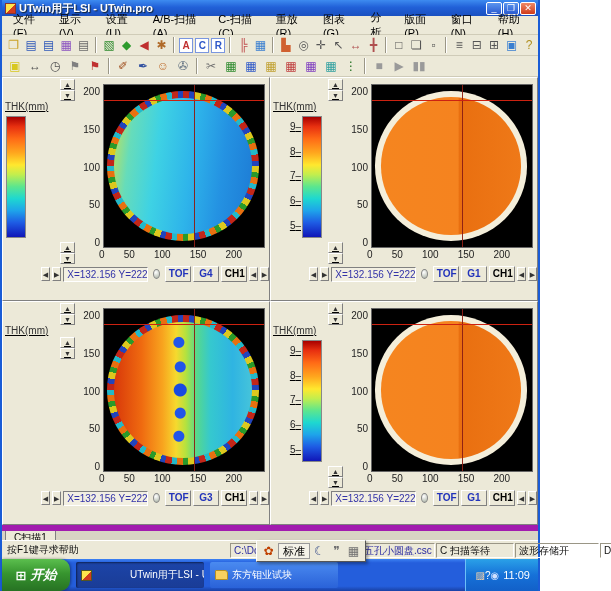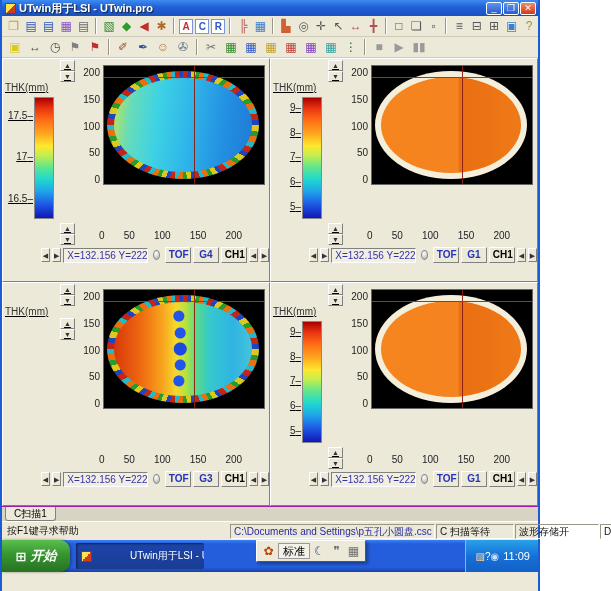--- a/index.html
+++ b/index.html
@@ -51,21 +51,21 @@
     background:#ece9d8; border:1px solid; border-color:#fff #808080 #808080 #fff; color:#333; }
   .cb-label { font-size:10px; color:#333; text-align:left; height:12px; line-height:12px; }
   .cb-body { flex:1; display:flex; margin-top:1px; }
   .cb-ticks { width:28px; display:flex; flex-direction:column; justify-content:space-around;
     align-items:flex-end; font-size:10px; color:#222; padding-bottom:4px; }
   .cb-ticks .cb-tick::after { content:"\2013"; }
   .cb-bar { width:20px; margin:2px 0 4px 1px; border:1px solid #888;
     background:linear-gradient(180deg,#a80000 0%,#e83010 8%,#ff6a16 18%,#ffa81e 30%,
       #ffe82e 40%,#c2ee4e 48%,#5ce68e 58%,#1ed8d0 68%,#1ea4ea 78%,#1e5ce4 88%,#1016b8 100%); }
 
-  .plot-col { flex:1; display:flex; flex-direction:column; padding-top:6px;gap:44px; }
+  .plot-col { flex:1; display:flex; flex-direction:column; padding-top:6px; }
   .plot-row { display:flex; height:164px; }
   .y-ticks { width:26px; display:flex; flex-direction:column; justify-content:space-between;
     align-items:flex-end; font-size:10px; color:#222; padding:2px 3px 0 0; }
   .canvas { flex:1; position:relative; background:#000; border:1px solid #666;
     margin-right:4px; overflow:hidden; }
 
   .disc { position:absolute; top:4%; bottom:4%; left:2%; right:3%; border-radius:50%; }
   .rim-speckle { background:repeating-conic-gradient(#c22619 0 5deg,#2244bb 5deg 9deg,
       #ddc81e 9deg 14deg,#2a9a2a 14deg 18deg,#e87010 18deg 23deg,#24b8c8 23deg 27deg); }
   .rim-white { background:#f4eeda; }
@@ -99,21 +99,21 @@
   .led { width:10px; height:10px; border-radius:50%; margin:0 3px;
     background:radial-gradient(circle at 35% 30%,#ffffff,#c2c8be 70%,#9aa096); 
     border:1px solid #888; }
   .gate-btn { height:16px; min-width:26px; font-size:10px; font-weight:bold; padding:0 3px;
     background:#ece9d8; border:1px solid; border-color:#fff #808080 #808080 #fff;
     text-align:center; line-height:14px; }
   .gate-btn.blue { color:#2233bb; }
 
   
   .tabrow { height:15px; flex:0 0 15px; background:#d8d4c4; display:flex; align-items:flex-start;
-    border-top:1px solid #a21caf; padding-left:3px; }
+    border-top:6px solid #a21caf; padding-left:3px; }
   .tab { height:14px; padding:0 8px; font-size:10px; line-height:13px; background:#ece9d8;
     border:1px solid #808080; border-top:none; border-radius:0 0 3px 3px; }
 
   .statusbar { height:19px; flex:0 0 19px; display:flex; align-items:center; gap:1px;
     background:#ece9d8; border-top:1px solid #fff; padding:1px 2px; font-size:10px; }
   .sfield { height:15px; line-height:14px; padding:0 3px; white-space:nowrap; overflow:hidden;
     border:1px solid; border-color:#9a9686 #fff #fff #9a9686; color:#111; }
   .sf-help { flex:0 0 225px; border:none; }
   .sf-path { flex:0 0 205px; color:#2828a0; display:flex; }
   .sf-path .fname { margin-left:auto; }
@@ -157,20 +157,33 @@
   <div class="titlebar">
     <span class="app-icon"></span>
     <span class="title-text">UTwin用于LSI - UTwin.pro</span>
     <span class="win-btns">
       <span class="win-btn">_</span>
       <span class="win-btn">❐</span>
       <span class="win-btn close">✕</span>
     </span>
   </div>
 
+  <div class="menubar">
+      <span class="menu-item">文件(F)</span>
+      <span class="menu-item">显示(V)</span>
+      <span class="menu-item">设置(U)</span>
+      <span class="menu-item">A/B-扫描(A)</span>
+      <span class="menu-item">C-扫描(C)</span>
+      <span class="menu-item">重放(R)</span>
+      <span class="menu-item">图表(G)</span>
+      <span class="menu-item">分析</span>
+      <span class="menu-item">版面(P)</span>
+      <span class="menu-item">窗口(N)</span>
+      <span class="menu-item">帮助(H)</span>
+    </div>
 
   <div class="toolbar">
       <span class="tb-icon" style="color: rgb(202, 162, 39);">❐</span>
       <span class="tb-icon" style="color: rgb(47, 88, 184);">▤</span>
       <span class="tb-icon" style="color: rgb(47, 88, 184);">▤</span>
       <span class="tb-icon" style="color: rgb(138, 82, 192);">▦</span>
       <span class="tb-icon" style="color: rgb(107, 107, 107);">▤</span>
       <span class="sep"></span>
       <span class="tb-icon" style="color: rgb(46, 139, 46);">▧</span>
       <span class="tb-icon" style="color: rgb(46, 155, 46);">◆</span>
@@ -231,25 +244,20 @@
 
     <div class="quad q-tl">
       <div class="q-main">
         <div class="cb-col">
           <div class="spin-stack">
             <span class="spin-btn">▲</span>
             <span class="spin-btn">▼</span>
           </div>
           <div class="cb-label">THK(mm)</div>
           <div class="cb-body">
-            <div class="cb-ticks">
-                <span class="cb-tick">17.5</span>
-                <span class="cb-tick">17</span>
-                <span class="cb-tick">16.5</span>
-              </div>
             <div class="cb-bar"></div>
           </div>
           <div class="spin-stack">
             <span class="spin-btn">▲</span>
             <span class="spin-btn">▼</span>
           </div>
         </div>
         <div class="plot-col">
           <div class="plot-row">
             <div class="y-ticks">
@@ -490,19 +498,23 @@
 
   <div class="taskbar">
     <div class="start-btn">
       <span>⊞</span>
       <span>开始</span>
     </div>
     <div class="task active">
       <span class="utwin-glyph"></span>
       <span>UTwin用于LSI - U...</span>
     </div>
+    <div class="task">
+      <span class="folder-glyph"></span>
+      <span>东方钼业试块</span>
+    </div>
     <div class="tray">
       <span><span class="tb-icon" style="color: rgb(255, 216, 168);">▨</span><span class="tb-icon" style="color: rgb(255, 255, 255);">?</span><span class="tb-icon" style="color: rgb(207, 224, 255);">◉</span></span>
       <span>11:09</span>
     </div>
   </div>
 
 </div>
 
 </body></html>

